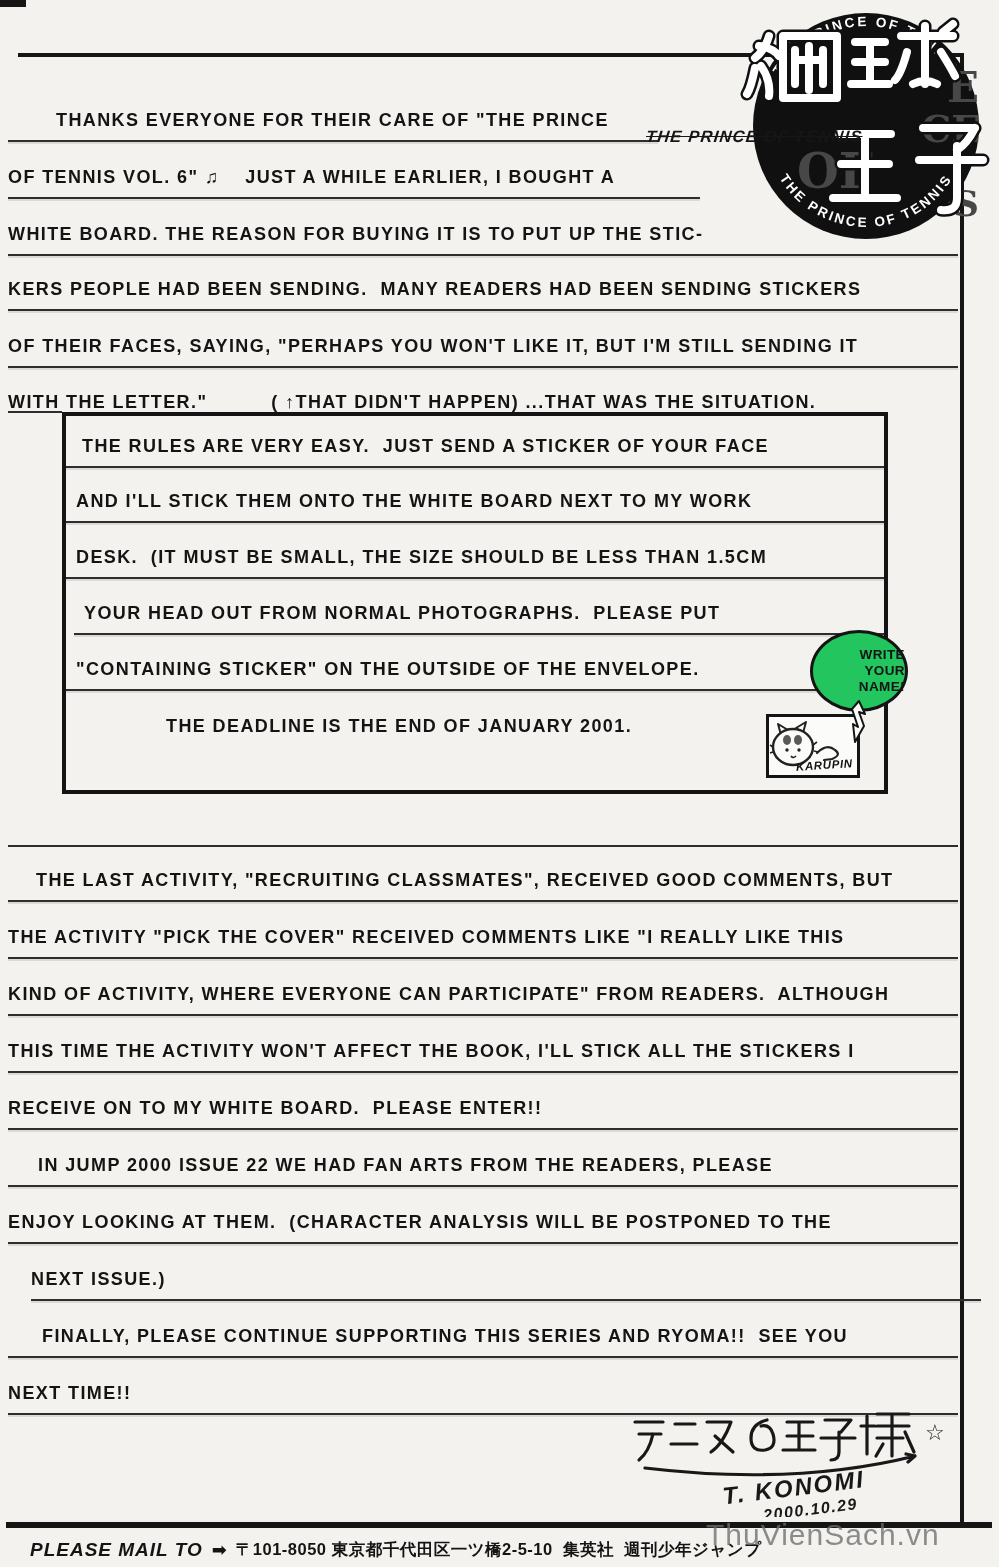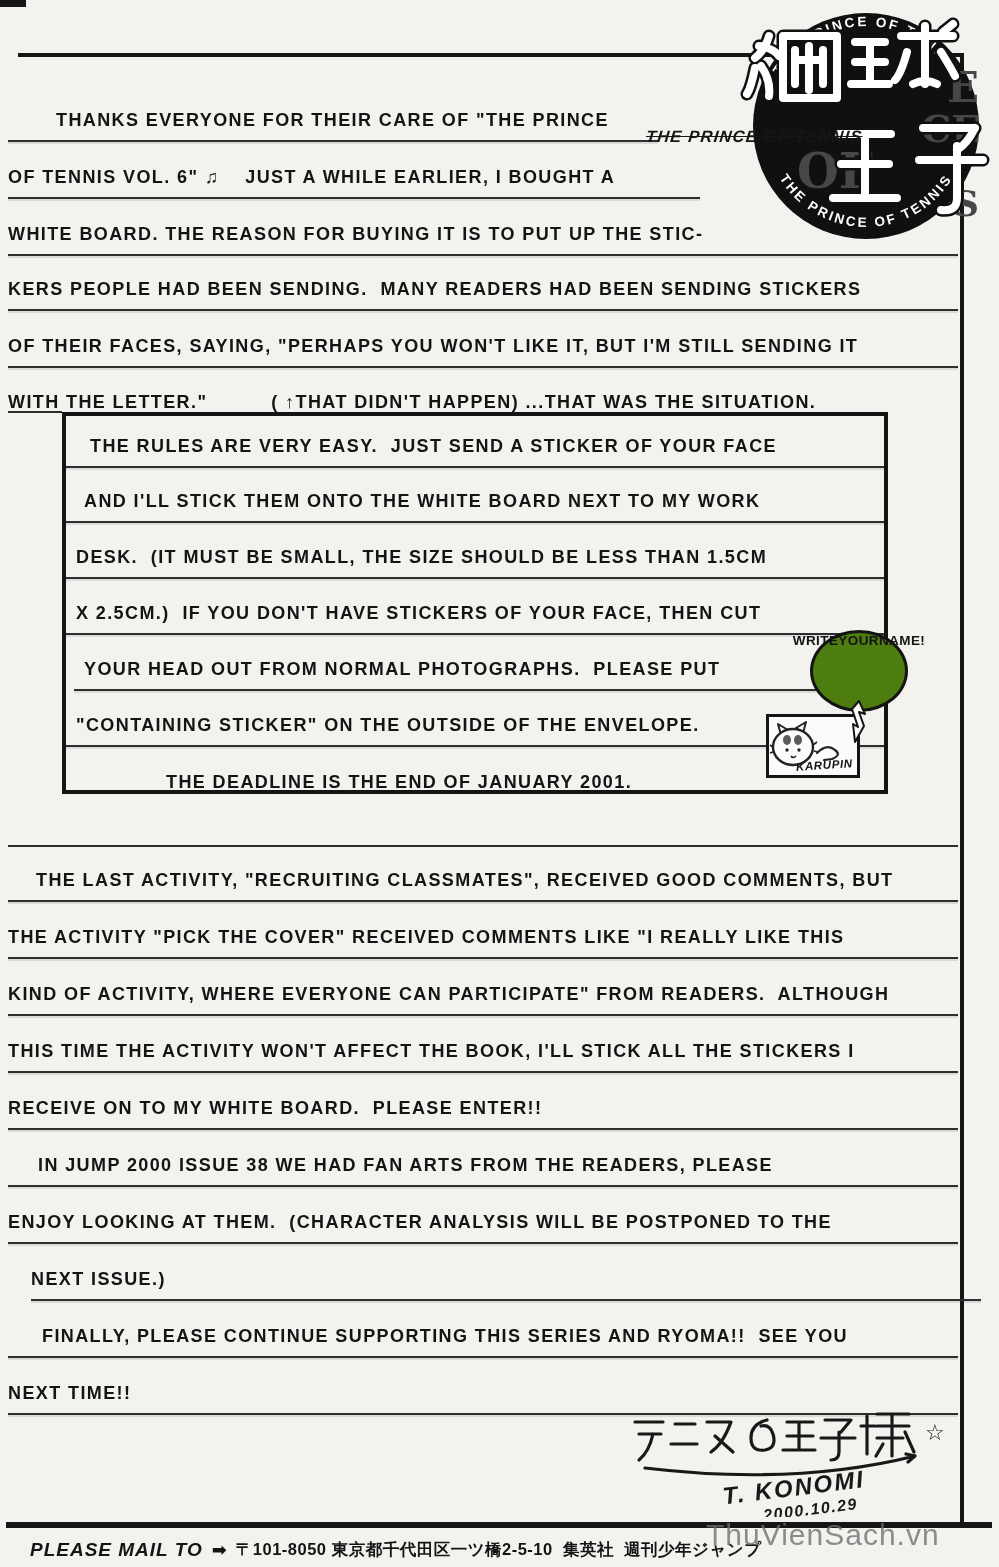--- a/index.html
+++ b/index.html
@@ -6,22 +6,22 @@
   #page{position:relative;width:999px;height:1567px;background:#f3f2ef;overflow:hidden;
         font-family:"Liberation Sans","DejaVu Sans",sans-serif;color:#141414;}
   .abs{position:absolute;}
   .row{display:flex;align-items:flex-end;overflow:visible;}
   .row .txt{white-space:pre;font-weight:bold;font-size:18px;letter-spacing:1.4px;
             line-height:1;padding-bottom:11px;display:inline-block;}
   .ruled{border-bottom:2.5px solid #2e2e2e;box-shadow:0 2px 0 rgba(46,46,46,.12);}
   .frame{background:#151515;}
   .rulesbox{border:4px solid #141414;}
   .rulesbox .txt{font-size:18px;}
-  .balloon{border:3px solid #141414;border-radius:50%;background:#4d7c0f;
-           display:flex;flex-direction:row;align-items:flex-start;justify-content:center;
+  .balloon{border:3px solid #141414;border-radius:50%;background:#22c55e;
+           display:flex;flex-direction:column;align-items:flex-end;justify-content:center;
            font-weight:bold;font-size:13.5px;line-height:1.18;letter-spacing:.4px;text-align:center;}
   .karupinbox{border:3px solid #141414;background:#fbfbf9;}
   .karupin-label{position:absolute;right:4px;bottom:4px;font-weight:bold;font-style:italic;
                  font-size:11.5px;letter-spacing:.6px;transform:rotate(-4deg);}
   .striptext{font-style:italic;font-weight:bold;font-size:16.5px;letter-spacing:1.2px;
              text-decoration:line-through;transform:skewX(-6deg);white-space:pre;color:#161616;}
   .mailbar{display:flex;align-items:center;gap:9px;padding-left:30px;}
   .mail-label{font-weight:bold;font-style:italic;font-size:19px;letter-spacing:1px;white-space:pre;}
   .mail-arrow{font-weight:bold;font-size:18px;}
   .mail-address{font-weight:bold;font-size:16.5px;letter-spacing:.5px;white-space:pre;}
@@ -67,30 +67,27 @@
       </div>
     <div class="row" style="width:950px;height:54px;">
         <span class="txt">WITH THE LETTER."          ( ↑THAT DIDN'T HAPPEN) ...THAT WAS THE SITUATION.</span>
       </div>
   </div>
 
   <div class="abs" style="left:8px;top:411px;width:54px;border-top:2.5px solid #2e2e2e;"></div>
 
   <div class="abs rulesbox" style="left:62px;top:412px;width:818px;height:374px;z-index:2;">
     <div class="row ruled" style="height:50px;">
-        <span class="txt" style="padding-left:24px;">THE RULES ARE VERY EASY.  JUST SEND A STICKER OF YOUR FACE</span>
+        <span class="txt" style="padding-left:16px;">THE RULES ARE VERY EASY.  JUST SEND A STICKER OF YOUR FACE</span>
       </div>
     <div class="row ruled" style="height:53px;">
-        <span class="txt" style="padding-left:18px;">AND I'LL STICK THEM ONTO THE WHITE BOARD NEXT TO MY WORK</span>
+        <span class="txt" style="padding-left:10px;">AND I'LL STICK THEM ONTO THE WHITE BOARD NEXT TO MY WORK</span>
       </div>
     <div class="row ruled" style="height:54px;">
         <span class="txt" style="padding-left:10px;">DESK.  (IT MUST BE SMALL, THE SIZE SHOULD BE LESS THAN 1.5CM</span>
-      </div>
-    <div class="row ruled" style="height:54px;">
-        <span class="txt" style="padding-left:10px;">X 2.5CM.)  IF YOU DON'T HAVE STICKERS OF YOUR FACE, THEN CUT</span>
       </div>
     <div class="row ruled" style="height:54px;margin-left:8px;">
         <span class="txt" style="padding-left:10px;">YOUR HEAD OUT FROM NORMAL PHOTOGRAPHS.  PLEASE PUT</span>
       </div>
     <div class="row ruled" style="height:54px;">
         <span class="txt" style="padding-left:10px;">"CONTAINING STICKER" ON THE OUTSIDE OF THE ENVELOPE.</span>
       </div>
     <div class="row" style="height:55px;">
         <span class="txt" style="padding-left:100px;">THE DEADLINE IS THE END OF JANUARY 2001.</span>
       </div>
@@ -133,21 +130,21 @@
     <div class="row ruled" style="width:950px;height:55px;">
         <span class="txt">KIND OF ACTIVITY, WHERE EVERYONE CAN PARTICIPATE" FROM READERS.  ALTHOUGH</span>
       </div>
     <div class="row ruled" style="width:950px;height:55px;">
         <span class="txt">THIS TIME THE ACTIVITY WON'T AFFECT THE BOOK, I'LL STICK ALL THE STICKERS I</span>
       </div>
     <div class="row ruled" style="width:950px;height:55px;">
         <span class="txt">RECEIVE ON TO MY WHITE BOARD.  PLEASE ENTER!!</span>
       </div>
     <div class="row ruled" style="width:950px;height:55px;">
-        <span class="txt" style="padding-left:30px;">IN JUMP 2000 ISSUE 38 WE HAD FAN ARTS FROM THE READERS, PLEASE</span>
+        <span class="txt" style="padding-left:30px;">IN JUMP 2000 ISSUE 22 WE HAD FAN ARTS FROM THE READERS, PLEASE</span>
       </div>
     <div class="row ruled" style="width:950px;height:55px;align-items:flex-end;">
         <span class="txt">ENJOY LOOKING AT THEM.  (CHARACTER ANALYSIS WILL BE POSTPONED TO THE</span>
       </div>
     <div class="row ruled" style="width:950px;height:55px;margin-left:23px;">
         <span class="txt">NEXT ISSUE.)</span>
       </div>
     <div class="row ruled" style="width:950px;height:55px;text-align:right;">
         <span class="txt" style="padding-left:34px;">FINALLY, PLEASE CONTINUE SUPPORTING THIS SERIES AND RYOMA!!  SEE YOU</span>
       </div>

